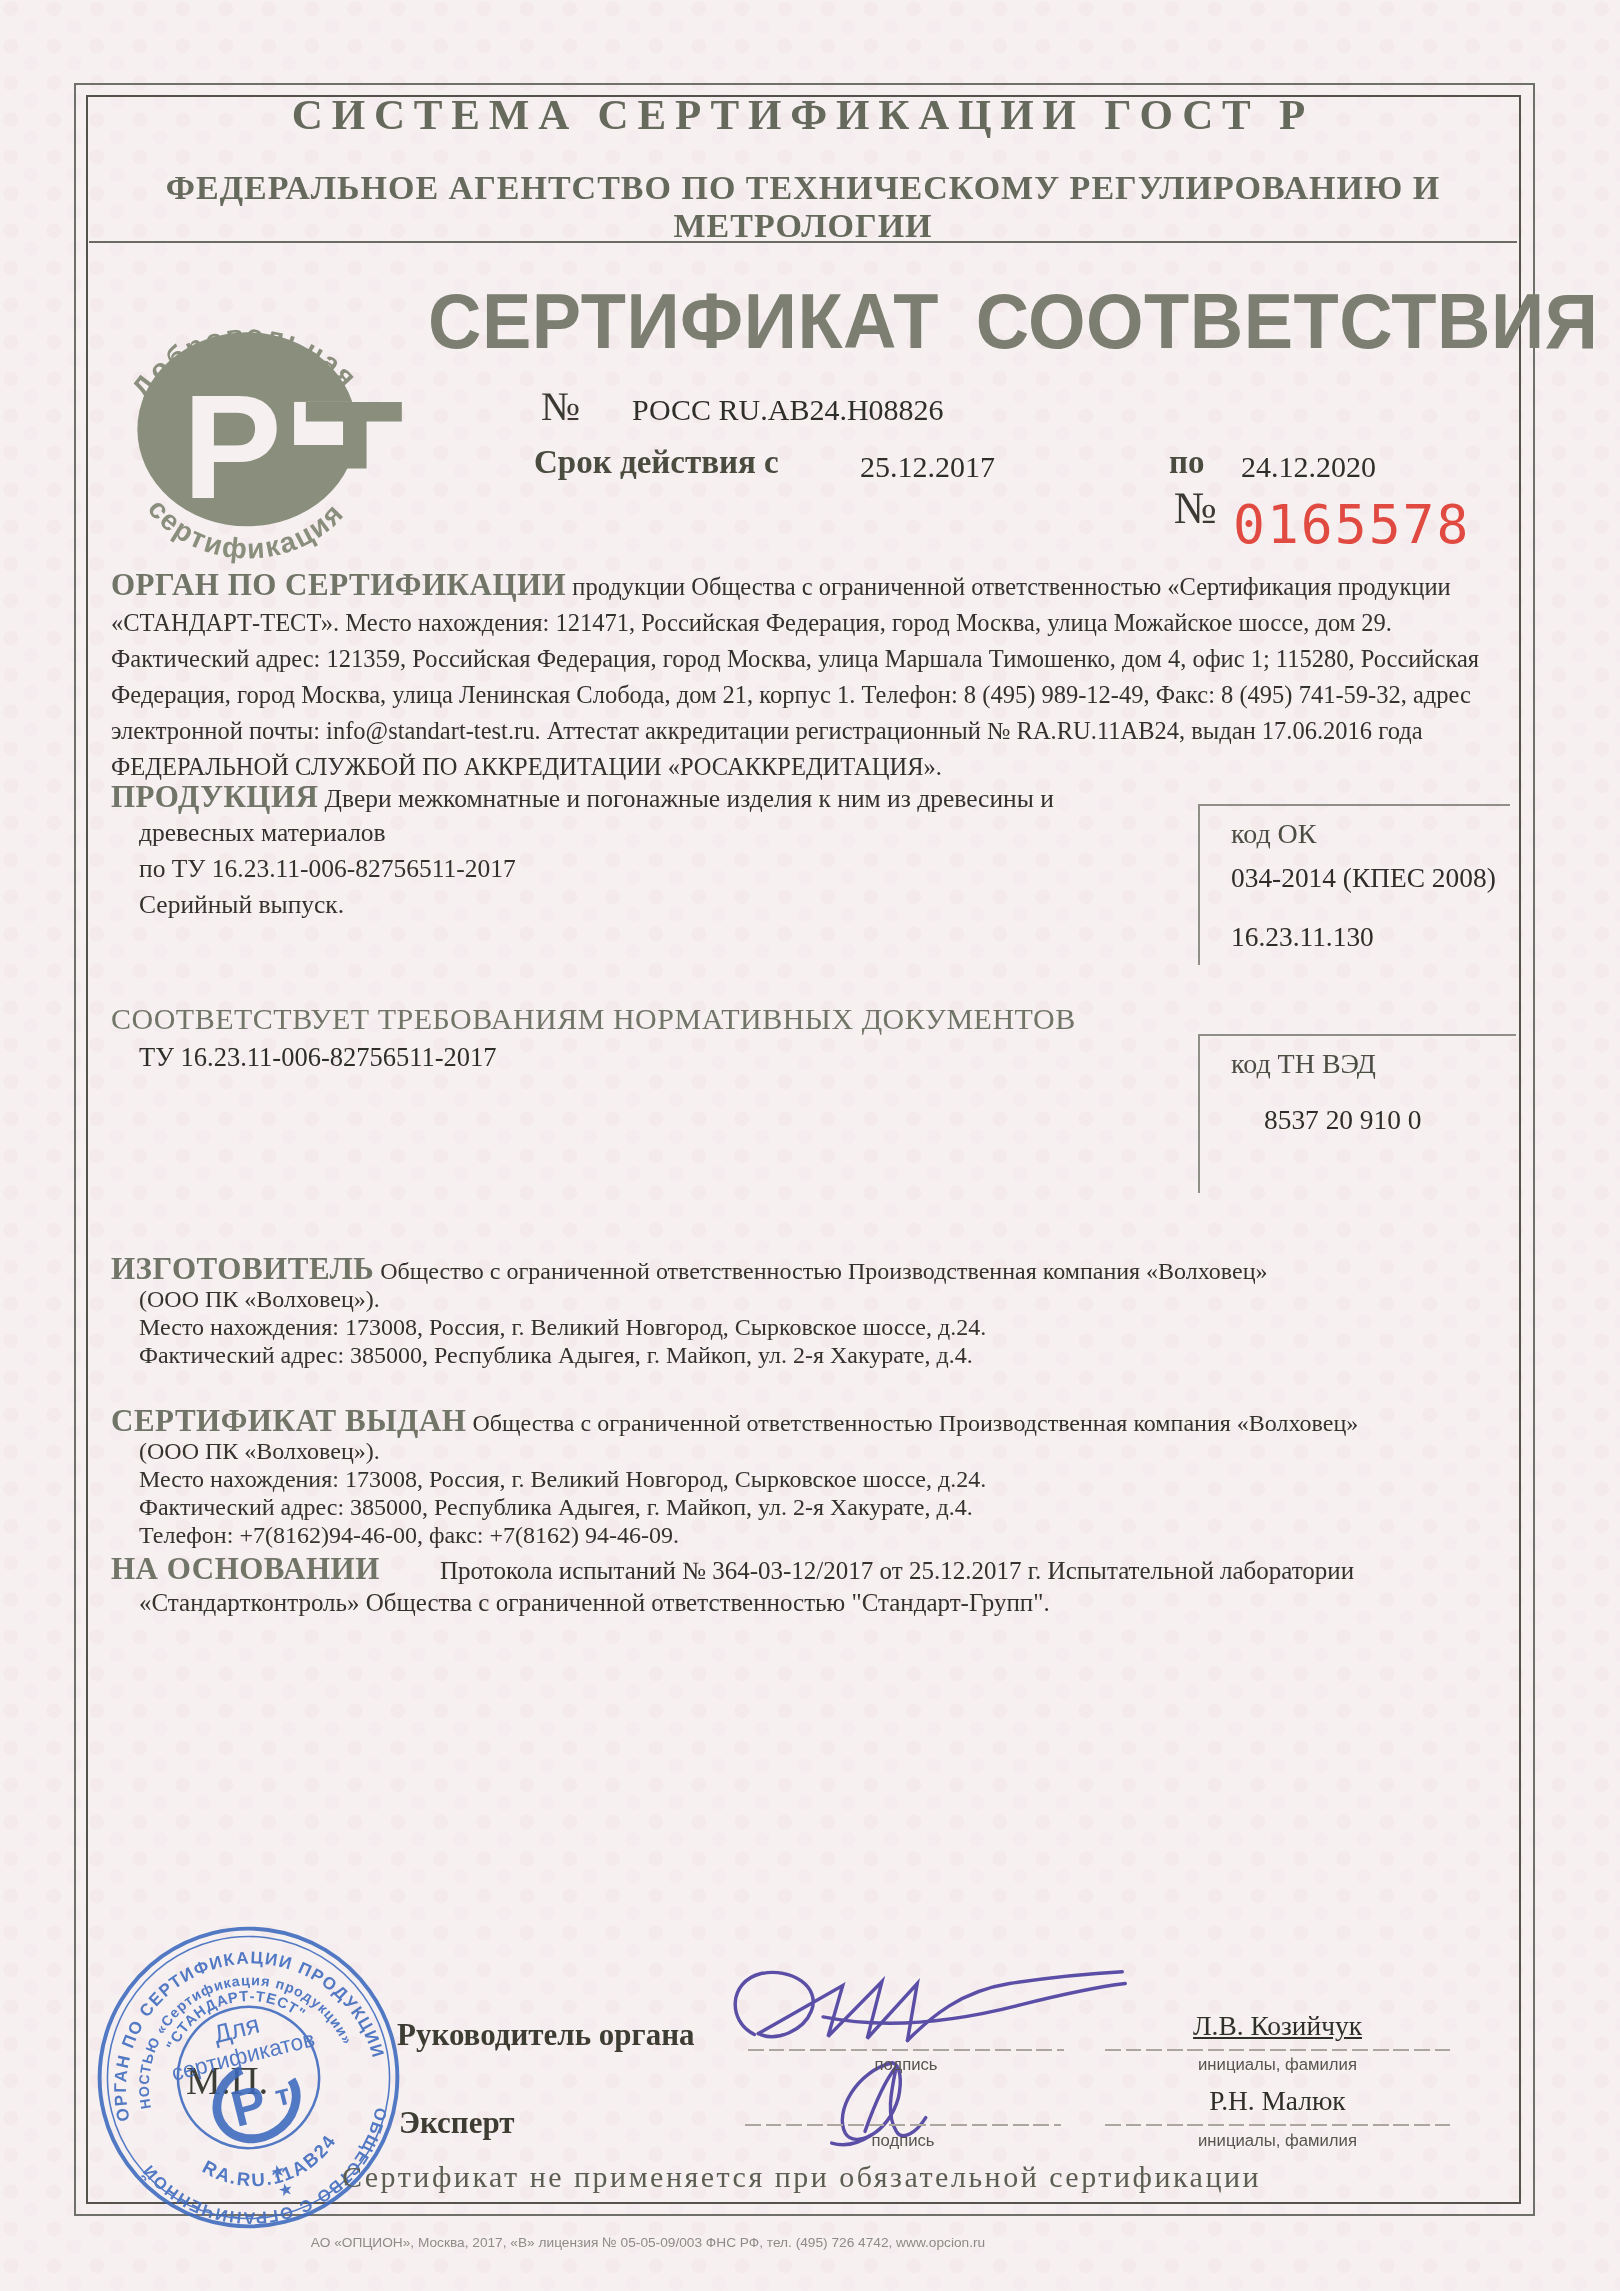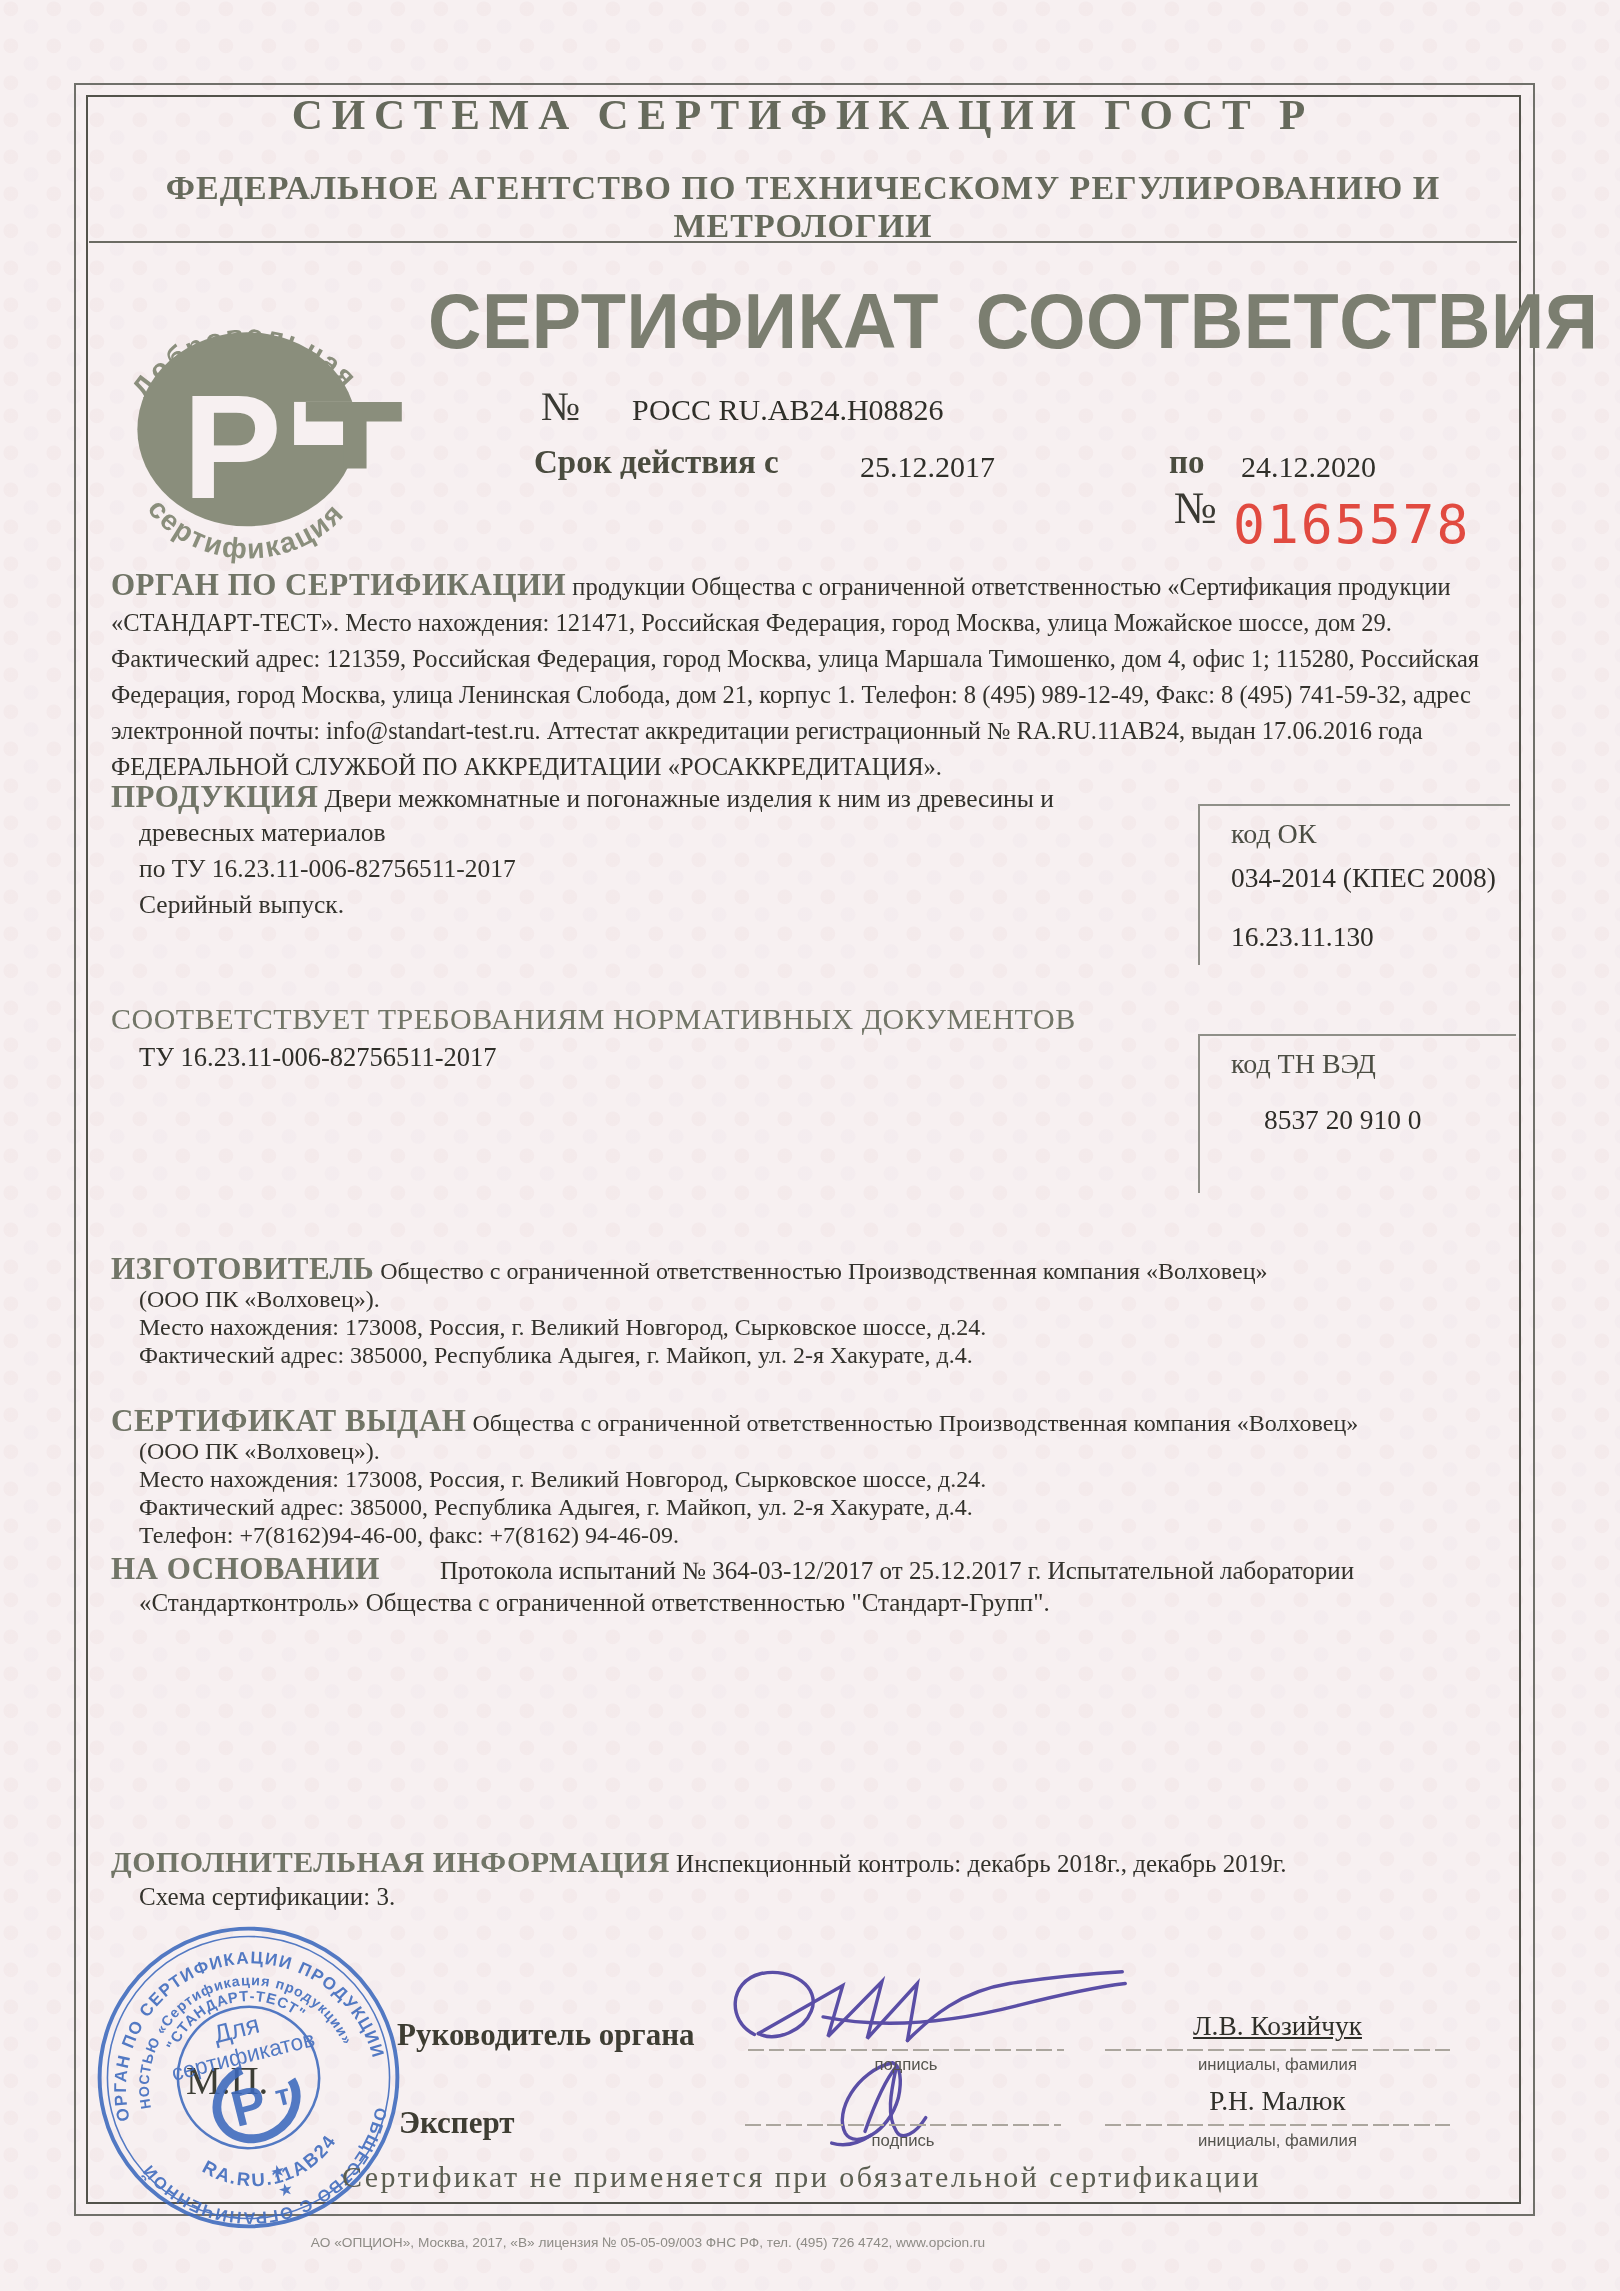--- a/index.html
+++ b/index.html
@@ -164,25 +164,20 @@
 Фактический адрес: 385000, Республика Адыгея, г. Майкоп, ул. 2-я Хакурате, д.4.
 Телефон: +7(8162)94-46-00, факс: +7(8162) 94-46-09.</div>
   </div>
 
   <div class="abs sec basis">
     <span class="sec-title">НА ОСНОВАНИИ</span>
     <span class="basis-inline">Протокола испытаний № 364-03-12/2017 от 25.12.2017 г. Испытательной лаборатории</span>
     <div class="lines">«Стандартконтроль» Общества с ограниченной ответственностью "Стандарт-Групп".</div>
   </div>
 
-  <div class="abs sec additional">
-    <span class="sec-title">ДОПОЛНИТЕЛЬНАЯ ИНФОРМАЦИЯ</span>
-    <span>Инспекционный контроль: декабрь 2018г., декабрь 2019г.</span>
-    <div class="lines">Схема сертификации: 3.</div>
-  </div>
 
   <div class="abs mp">М.П.</div>
 
   <div class="abs sign-label head-label">Руководитель органа</div>
   <div class="abs sign-label expert-label">Эксперт</div>
 
   <svg class="abs sig-svg" style="left:725px;top:1958px;" width="412" height="108" viewBox="0 0 420 110">
     <g fill="none" stroke="#4a3d9e" stroke-width="3.5" stroke-linecap="round" opacity="0.9">
       <path d="M 30,78 C 2,64 4,24 36,16 C 68,9 98,30 88,54 C 80,74 52,86 34,77"></path>
       <path d="M 34,77 L 120,28 L 105,80 L 160,24 L 145,82 L 196,26 L 186,84"></path>

